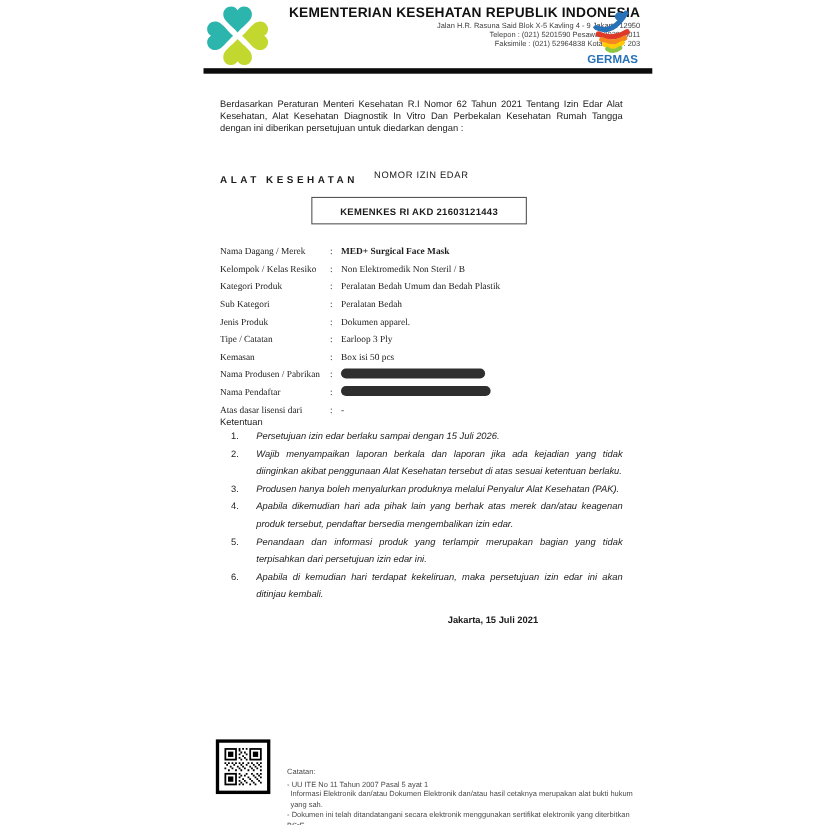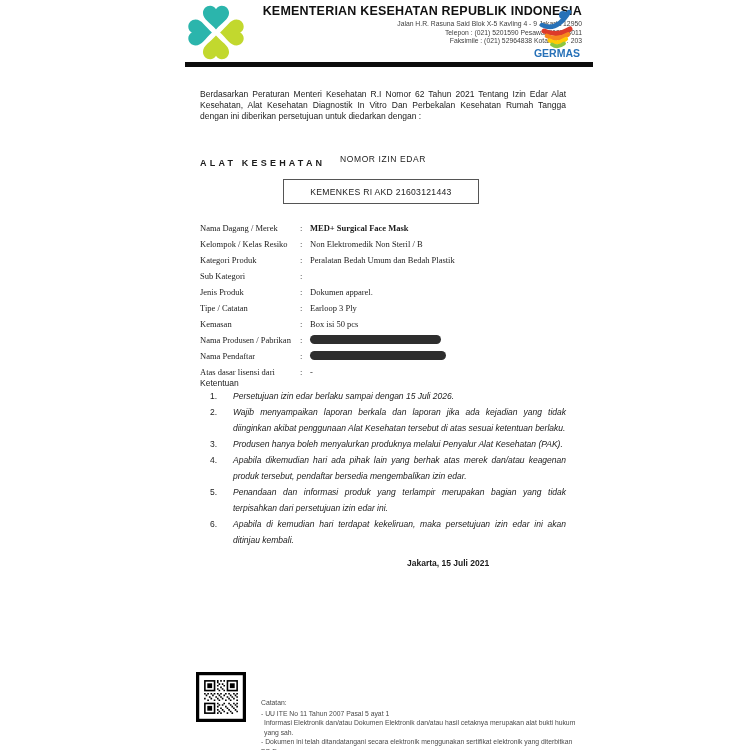--- a/index.html
+++ b/index.html
@@ -15,21 +15,21 @@
   .rule{left:185px;top:62px;width:408px;height:5px;background:#0c0c0c;}
 
   
   .intro{left:200px;top:89px;width:366px;font-size:8.5px;line-height:11px;text-align:justify;}
 
   
   .nomor{left:200px;top:140px;width:366px;text-align:center;font-size:8.5px;letter-spacing:.6px;margin-top:14px;}
   .alat{left:200px;top:158px;width:366px;font-size:9px;font-weight:bold;letter-spacing:3.2px;}
   .licbox{left:283px;top:179px;width:194px;height:23px;border:1px solid #555;background:#fff;
           display:flex;align-items:center;justify-content:center;}
-  .licbox span{font-size:8.6px;font-weight:normal;letter-spacing:.3px;}
+  .licbox span{font-size:8.6px;font-weight:bold;letter-spacing:.3px;}
 
   
   .details{left:200px;top:220px;width:375px;}
   .trow{display:flex;align-items:center;height:16px;font-size:8.5px;font-family:Liberation Serif, serif;}
   .tlabel{width:100px;flex:none;}
   .tcolon{width:10px;flex:none;}
   .tvalue{flex:1;}
   .bold{font-weight:bold;}
   .redact-bar{height:9px;border-radius:5px;background:#2e2e2e;}
   .bar1{width:131px;}
@@ -113,20 +113,21 @@
       <span class="tvalue">Non Elektromedik Non Steril / B</span>
     </div>
     <div class="trow">
       <span class="tlabel">Kategori Produk</span>
       <span class="tcolon">:</span>
       <span class="tvalue">Peralatan Bedah Umum dan Bedah Plastik</span>
     </div>
     <div class="trow">
       <span class="tlabel">Sub Kategori</span>
       <span class="tcolon">:</span>
+      <span class="tvalue">Peralatan Bedah</span>
     </div>
     <div class="trow">
       <span class="tlabel">Jenis Produk</span>
       <span class="tcolon">:</span>
       <span class="tvalue">Dokumen apparel.</span>
     </div>
     <div class="trow">
       <span class="tlabel">Tipe / Catatan</span>
       <span class="tcolon">:</span>
       <span class="tvalue">Earloop 3 Ply</span>

